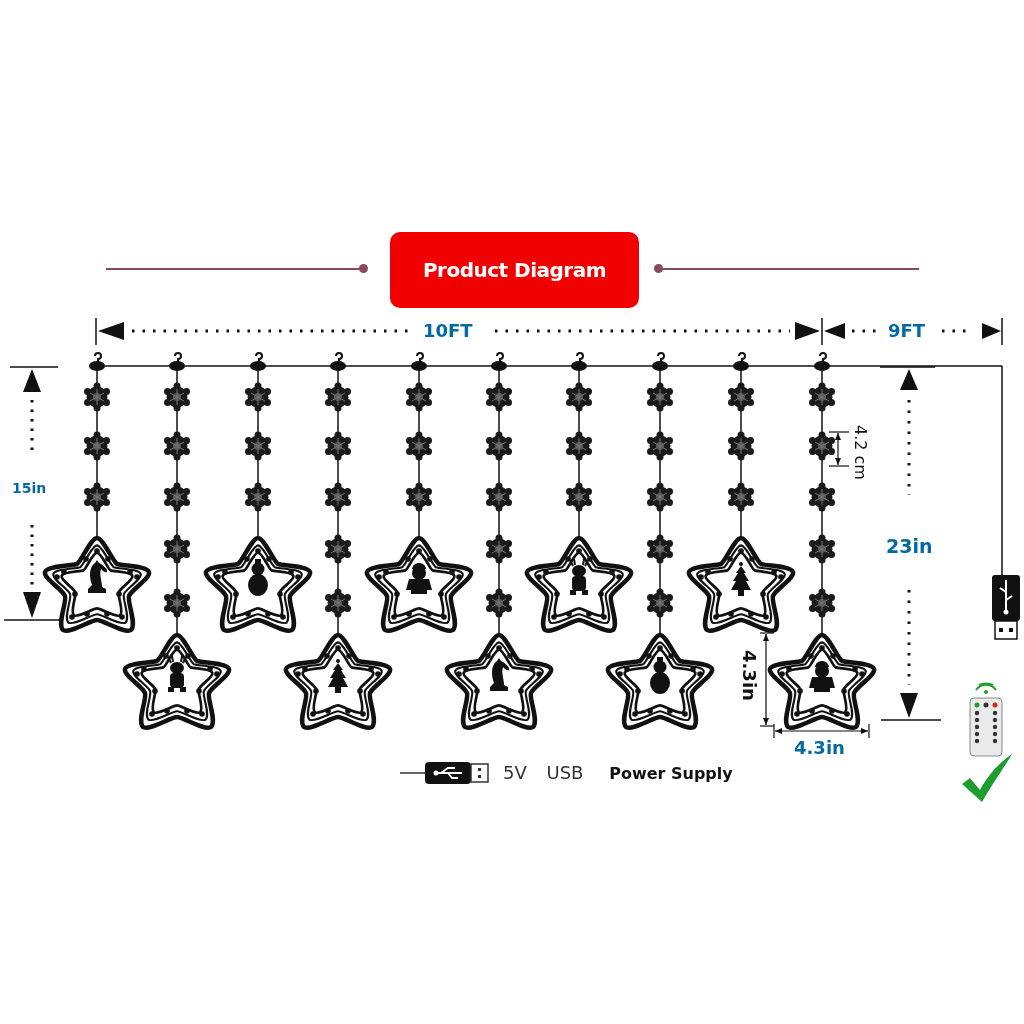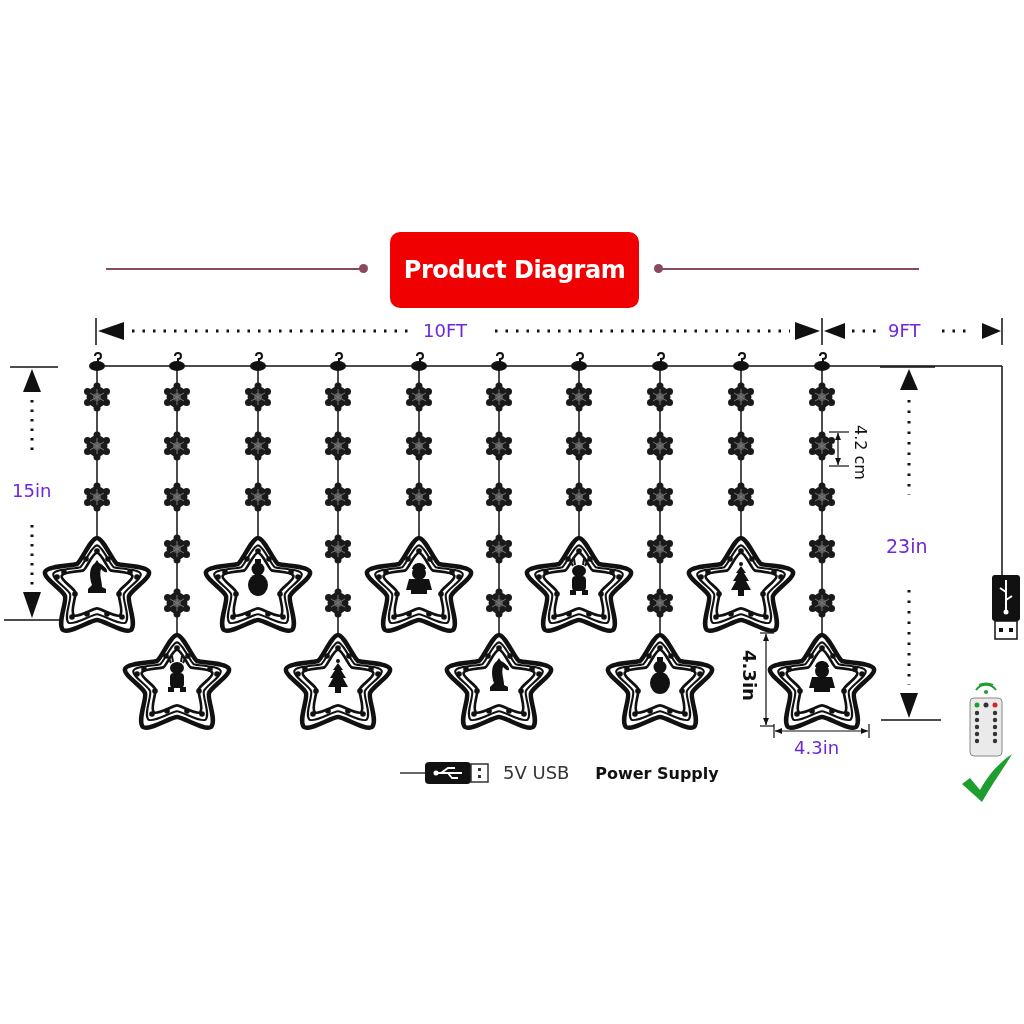--- a/index.html
+++ b/index.html
@@ -1,21 +1,21 @@
 <!DOCTYPE html>
 <html><head>
 <meta charset="utf-8">
 <style>
   html, body { margin:0; padding:0; background:#ffffff; }
   body { width:1024px; height:1024px; position:relative; overflow:hidden; font-family:"Liberation Sans", sans-serif; }
   .title-line { position:absolute; height:2px; background:#8a4a5e; }
   .title-dot { position:absolute; width:9px; height:9px; border-radius:50%; background:#8a4a5e; }
   .title-badge { position:absolute; left:390px; top:232px; width:249px; height:76px; background:#f00000; border-radius:10px;
-    color:#fff; font-family:"DejaVu Sans", sans-serif; font-weight:bold; font-size:24px; display:flex; align-items:center; justify-content:center; letter-spacing:-0.5px; }
-  .lbl { position:absolute; font-family:"DejaVu Sans", sans-serif; font-weight:normal; color:#6d28d9; white-space:nowrap; }
+    color:#fff; font-family:"DejaVu Sans", sans-serif; font-weight:bold; font-size:20px; display:flex; align-items:center; justify-content:center; letter-spacing:-0.5px; }
+  .lbl { position:absolute; font-family:"DejaVu Sans", sans-serif; font-weight:bold; color:#0369a1; white-space:nowrap; }
   .lbl-vert { position:absolute; font-family:"DejaVu Sans", sans-serif; color:#111; white-space:nowrap; transform-origin:left top; }
   svg.diagram { position:absolute; left:0; top:0; }
   .usb-text { position:absolute; left:503px; top:762px; font-family:"DejaVu Sans", sans-serif; font-size:18px; color:#333; white-space:nowrap; }
   .usb-text .bold { font-weight:bold; font-size:16px; color:#111; }
 </style>
 </head>
 <body>
 
 <div class="title-line" style="left:106px; top:268px; width:256px;"></div>
 <div class="title-dot" style="left:359px; top:264px;"></div>
@@ -294,23 +294,23 @@
     <path d="M434,773 L462,773 M441,773 L448,768 L455,768 M448,773 L452,778 L458,778" stroke="#fff" stroke-width="1.8" fill="none"></path>
     <circle cx="436" cy="773" r="2.5" fill="#fff"></circle>
     <rect x="471" y="764" width="17" height="18" fill="#fff" stroke="#333" stroke-width="1.5"></rect>
     <rect x="478" y="768" width="3" height="3" fill="#333"></rect>
       <rect x="478" y="775" width="3" height="3" fill="#333"></rect>
   </g>
 </svg>
 
 <div class="lbl" style="left:423px; top:320px; font-size:18px;">10FT</div>
 <div class="lbl" style="left:888px; top:320px; font-size:18px;text-align:center;">9FT</div>
-<div class="lbl" style="left:12px; top:480px; font-size:18px;">15in</div>
+<div class="lbl" style="left:12px; top:480px; font-size:14px;">15in</div>
 <div class="lbl" style="left:886px; top:535px; font-size:19px;">23in</div>
 <div class="lbl-vert" style="left:870px; top:425px; font-size:16px; transform:rotate(90deg);">4.2 cm</div>
 <div class="lbl-vert" style="left:760px; top:650px; font-size:18px; font-weight:bold; transform:rotate(90deg);">4.3in</div>
 <div class="lbl" style="left:794px; top:737px; font-size:18px;">4.3in</div>
 
 <div class="usb-text">
   <span>5V</span>
-  <span style="margin-left:0;">USB</span>
+  <span style="margin-left:14px;">USB</span>
   <span class="bold" style="margin-left:20px;">Power Supply</span>
 </div>
 
 </body></html>

